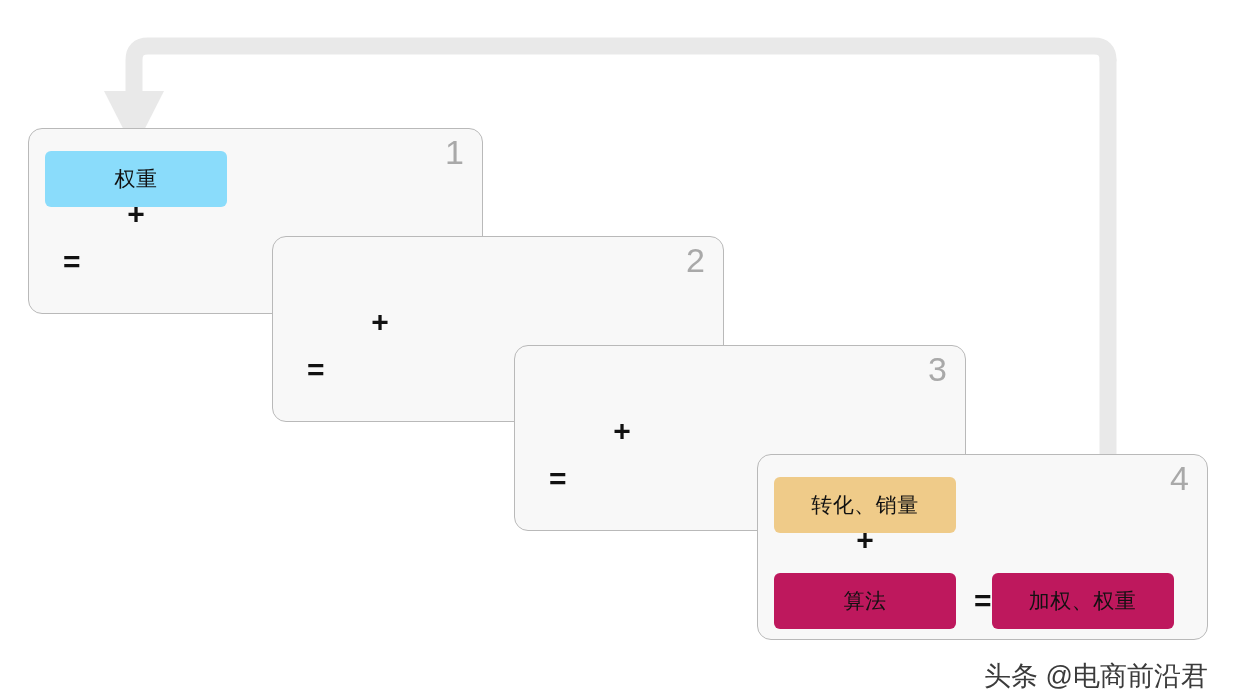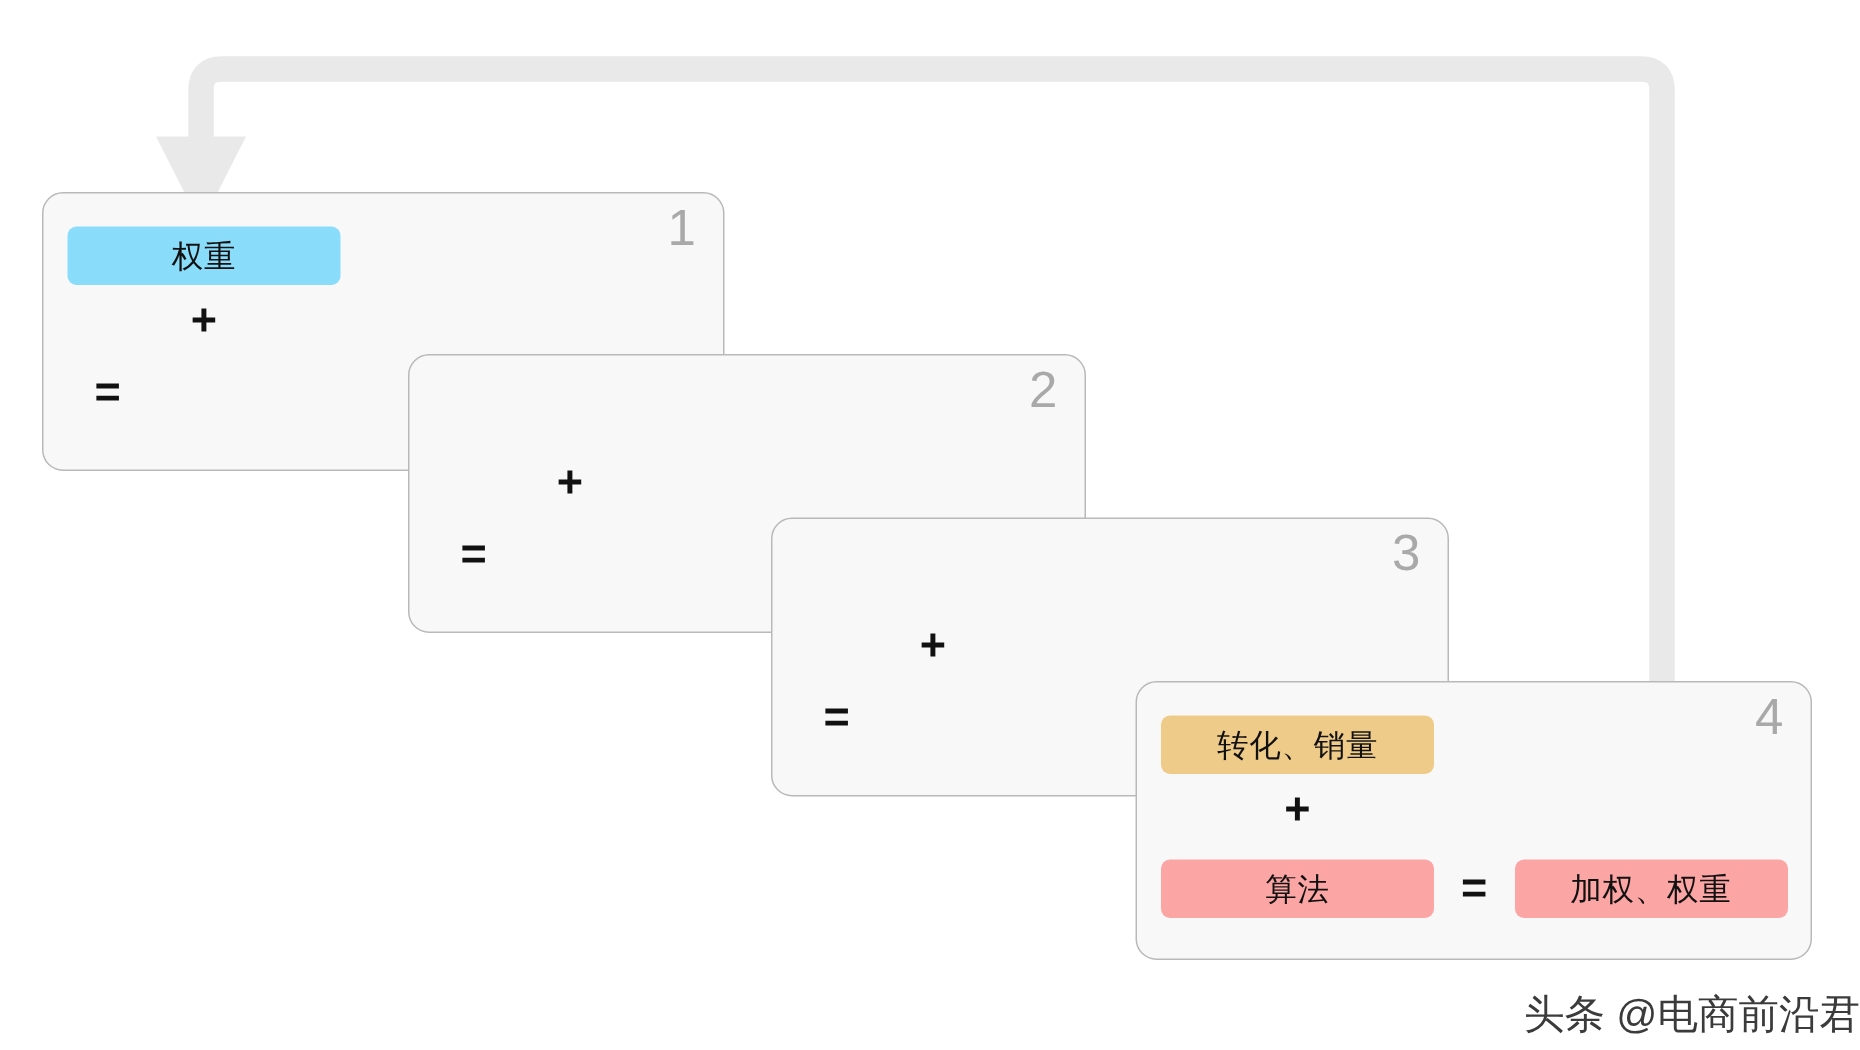--- a/index.html
+++ b/index.html
@@ -57,34 +57,34 @@
     display: flex;
     align-items: center;
   }
   .row-top  { top: 22px; }
   .row-bot  { top: 118px; }
 
   
   .chip {
     box-sizing: border-box;
     width: 182px;
-    height: 39px;
+    height: 56px;
     border-radius: 6px;
     display: flex;
     align-items: center;
     justify-content: center;
     font-size: 21px;
     color: #111111;
     letter-spacing: 0.5px;
     white-space: nowrap;
   }
   .chip.blue   { background: #8adcfb; }
   .chip.green  { background: #b0f57e; }
   .chip.tan    { background: #efcb89; }
-  .chip.salmon { background: #fca5a5; }
+  .chip.salmon { background: #be185d; }
 
   
   .op-plus {
     position: absolute;
     left: 16px;
     top: 70px;
     width: 182px;
     text-align: center;
     font-size: 30px;
     font-weight: 700;
@@ -99,21 +99,21 @@
     font-size: 30px;
     font-weight: 700;
     line-height: 1;
     color: #111111;
     user-select: none;
   }
 
   
   #watermark {
     position: absolute;
-    right: 0;
+    right: 32px;
     bottom: 6px;
     font-size: 27px;
     color: #2b2b2b;
     opacity: 0.92;
     white-space: nowrap;
     z-index: 20;
     user-select: none;
   }
 </style>
 </head>
@@ -176,19 +176,19 @@
 
     <div class="row row-top">
       <div class="chip tan">转化、销量</div>
     </div>
 
     <div class="op-plus">+</div>
 
     <div class="row row-bot">
       <div class="chip salmon">算法</div>
       <div class="op-eq">=</div>
-      <div class="chip salmon" style="margin-left:18px;">加权、权重</div>
+      <div class="chip salmon" style="">加权、权重</div>
     </div>
   </div>
 
   <div id="watermark">头条 @电商前沿君</div>
 
 </div>
 
 </body></html>

